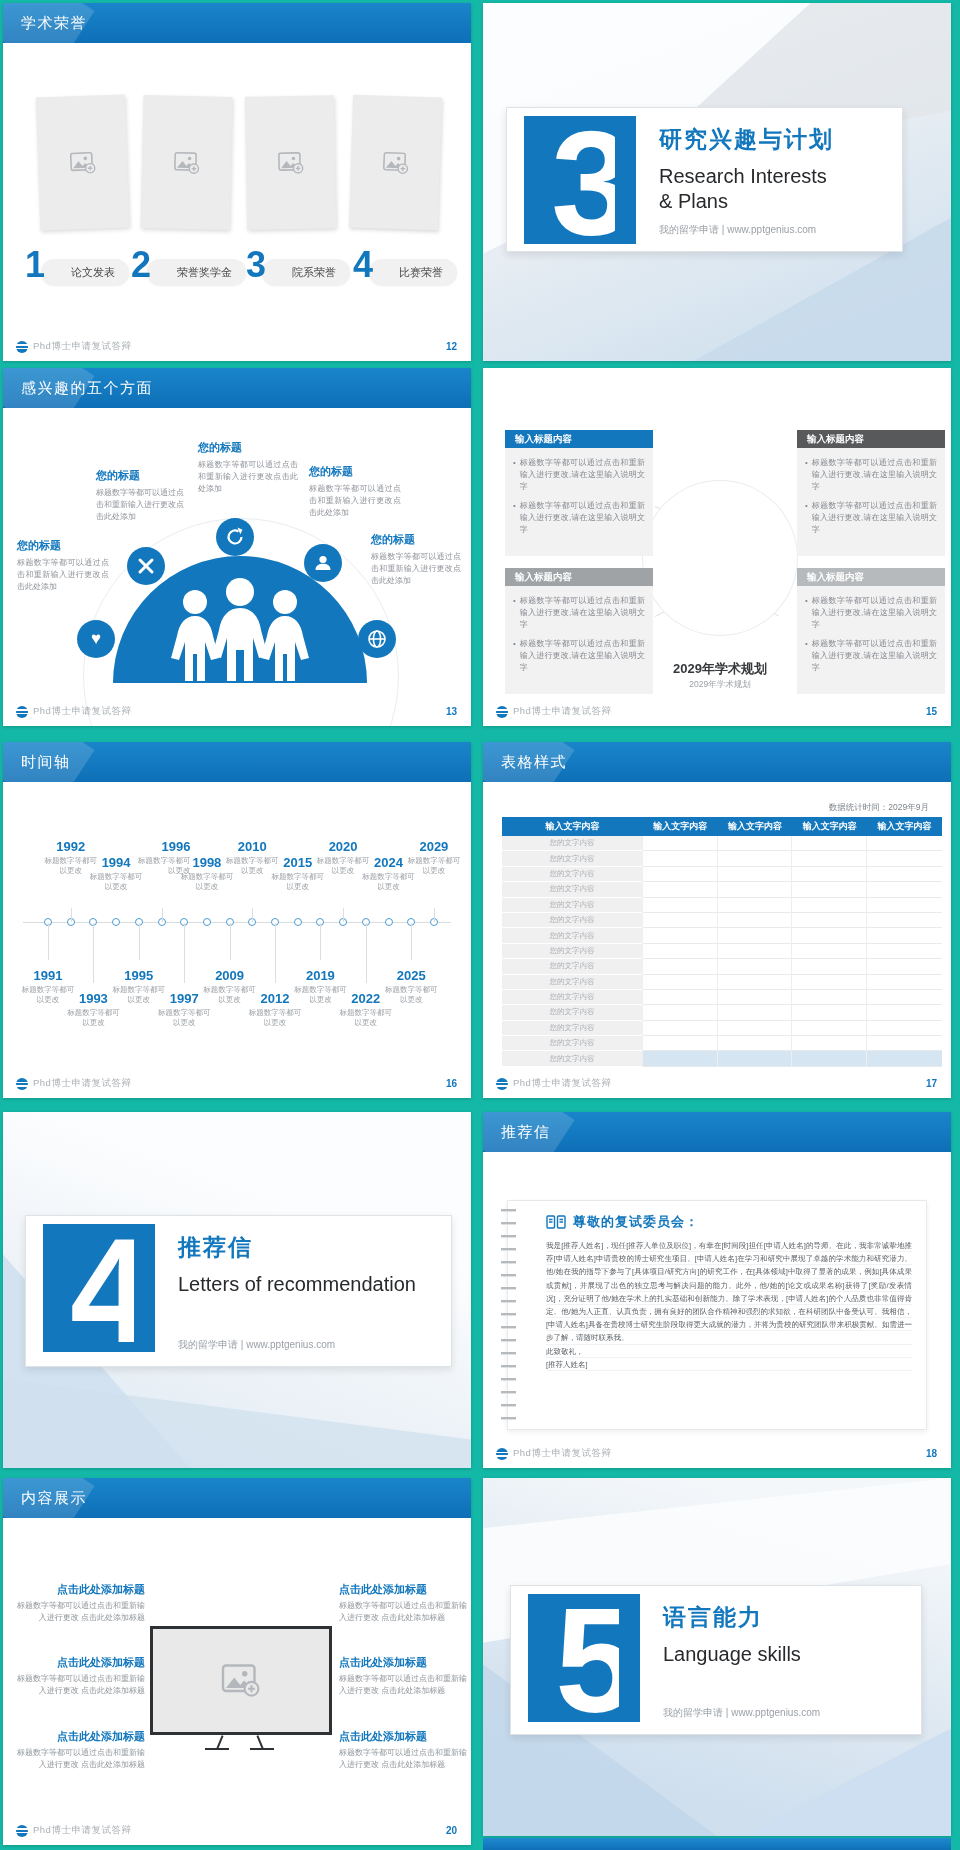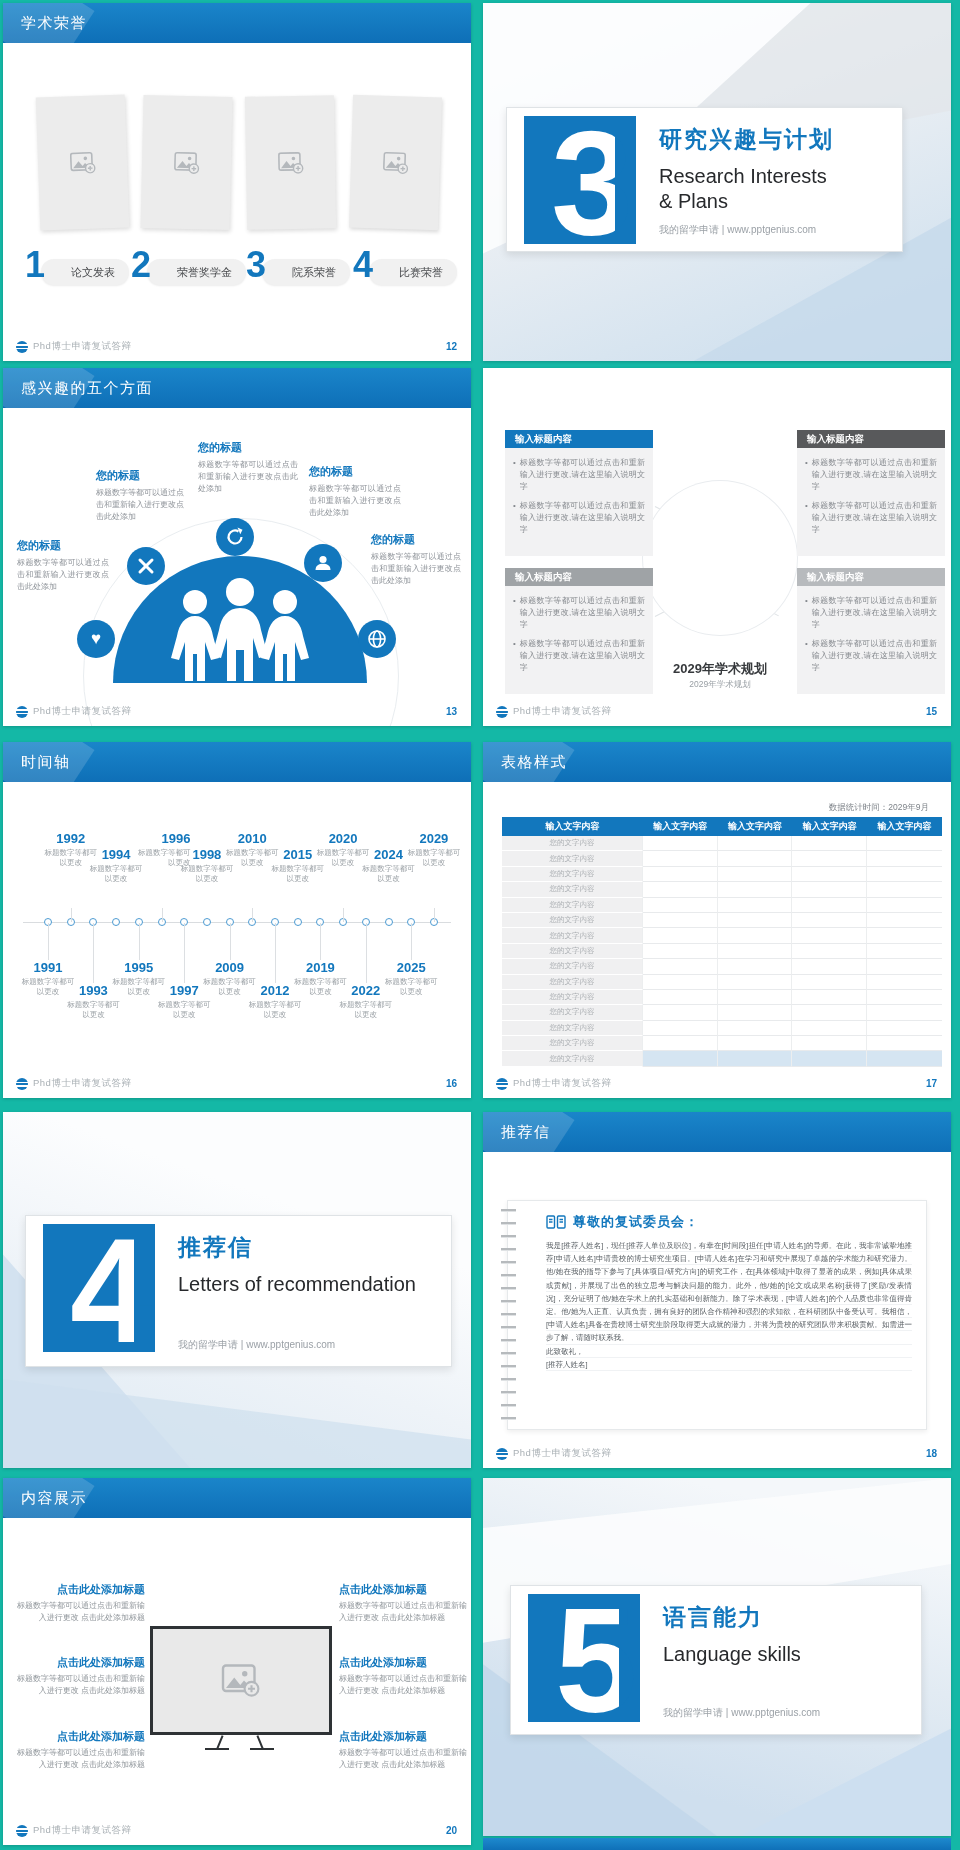--- a/index.html
+++ b/index.html
@@ -105,21 +105,21 @@
   .q-pct{font-size:17px;font-weight:600;line-height:18px;}
   .q-lab{font-size:7px;}
   .plan-caption{position:absolute;left:157px;top:292px;width:160px;text-align:center;font-size:13px;font-weight:700;color:#36393c;z-index:3;}
   .plan-sub{position:absolute;left:157px;top:311px;width:160px;text-align:center;font-size:8.5px;color:#9aa0a5;z-index:3;}
 
   
   .tl-canvas{position:absolute;inset:40px 0 0 0;}
   .tl-line{position:absolute;left:20px;right:20px;top:140px;height:1px;background:#d9dcdf;}
   .tl-dot{position:absolute;top:136px;width:8px;height:8px;border:1.5px solid #4d9bd2;border-radius:50%;background:#fff;box-sizing:border-box;}
   .tl-conn{position:absolute;width:1px;background:#dcdfe2;}
-  .tl-item{position:absolute;width:58px;text-align:center;}
+  .tl-item{position:absolute;width:58px;text-align:center;margin-top:8px;}
   .tl-year{font-size:13px;font-weight:700;color:#1277bd;line-height:14px;}
   .tl-cap{font-size:7.5px;color:#9ba1a6;line-height:9.5px;margin-top:2px;}
 
   
   .tbl-note{position:absolute;top:60px;right:22px;font-size:8.5px;color:#7f848a;}
   .tbl{position:absolute;left:19px;top:75px;width:440px;}
   .thead{display:flex;background:#1277bd;height:19px;align-items:center;}
   .th{color:#fff;font-size:9px;font-weight:700;text-align:center;}
   .tc1{width:32%}.tcn{width:17%}
   .trow{display:flex;height:15.4px;}

